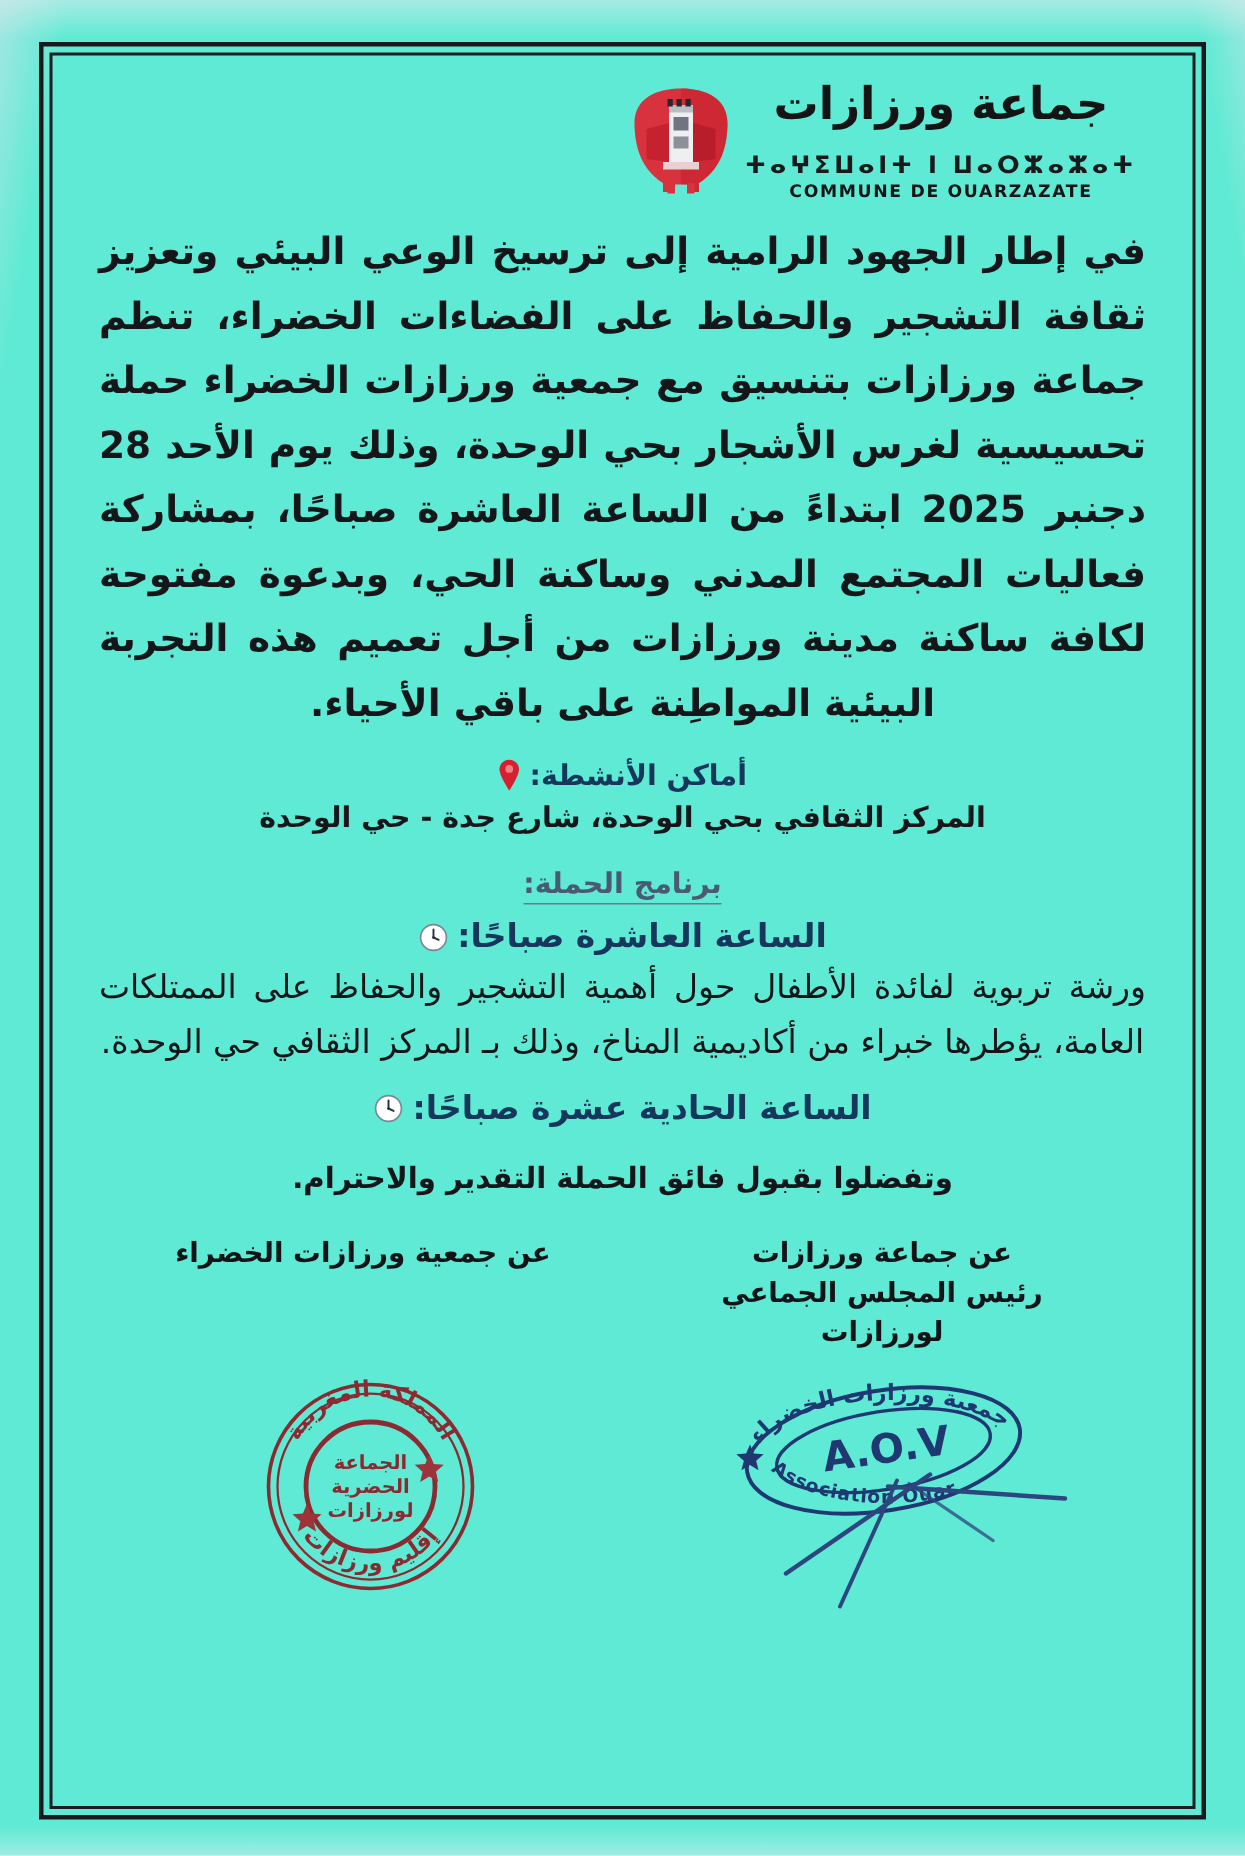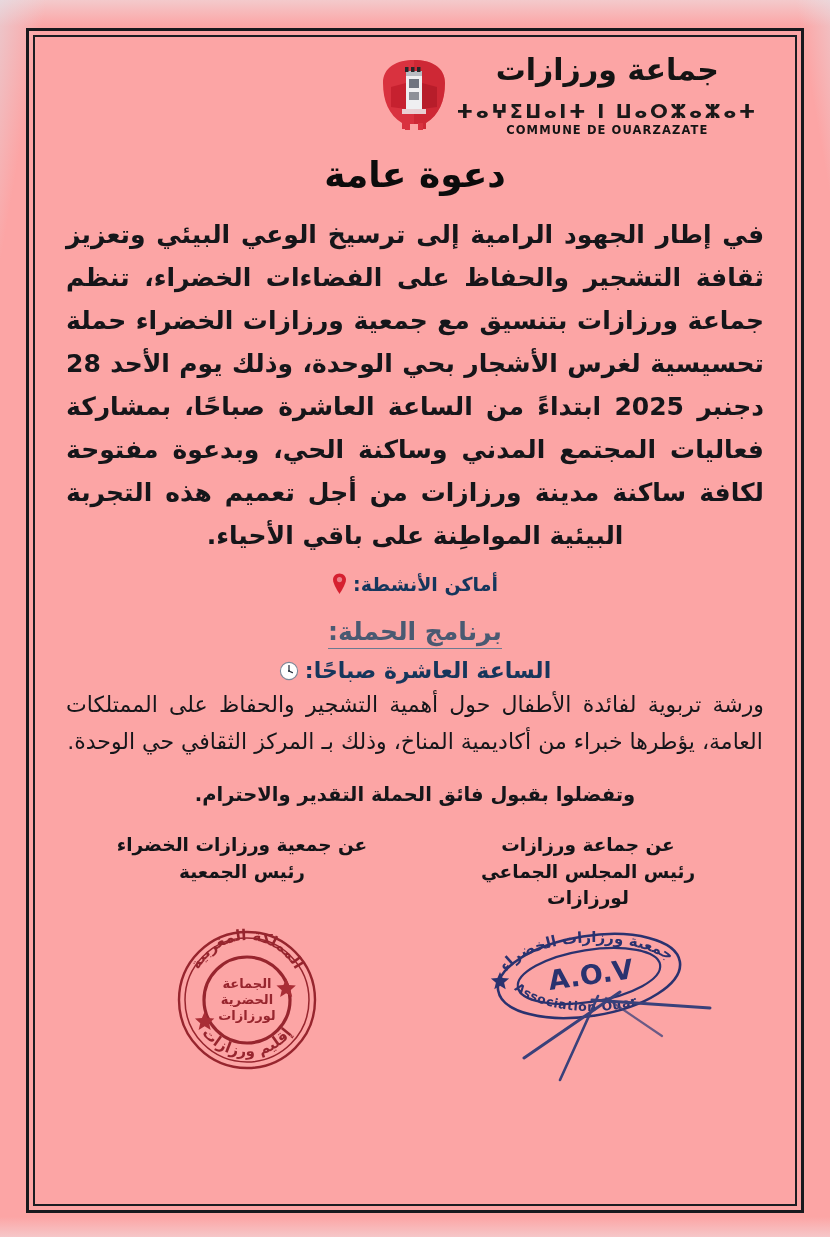--- a/index.html
+++ b/index.html
@@ -8,21 +8,21 @@
     width: 830px;
     height: 1237px;
     background: #ffffff;
     font-family: "DejaVu Sans", "Liberation Sans", sans-serif;
   }
 
   #page {
     position: relative;
     width: 830px;
     height: 1237px;
-    background: #fca5a5;
+    background: #5eead4;
     overflow: hidden;
   }
 
   
   #paper-tint {
     position: absolute;
     inset: 0;
     background:
       linear-gradient(100deg, rgba(222,228,236,0.55) 0px, rgba(255,255,255,0) 46px),
       linear-gradient(260deg, rgba(226,230,236,0.45) 0px, rgba(255,255,255,0) 34px),
@@ -79,21 +79,21 @@
     padding-bottom: 2px;
   }
   .logo-ar {
     font-size: 30px;
     font-weight: 700;
     color: #141414;
     letter-spacing: -0.5px;
     white-space: nowrap;
   }
   .logo-tif {
-    font-size: 19px;
+    font-size: 16px;
     font-weight: 700;
     color: #1a1a1a;
     letter-spacing: 2.5px;
     margin-top: 16px;
     white-space: nowrap;
     direction: ltr;
   }
   .logo-fr {
     font-size: 11.5px;
     font-weight: 700;
@@ -150,21 +150,21 @@
     margin-top: 6px;
   }
 
   
   .prog-head {
     text-align: center;
     margin-top: 22px;
     margin-bottom: 10px;
   }
   .prog-head span {
-    font-size: 25px;
+    font-size: 19px;
     font-weight: 600;
     color: #4a5a72;
     border-bottom: 1.5px solid #6b7a90;
     padding-bottom: 2px;
     text-align: right;
   }
 
   
   .sched {
     margin-top: 12px;
@@ -281,33 +281,33 @@
 
         <div class="logo-words">
           <div class="logo-ar">جماعة ورزازات</div>
           <div class="logo-tif">ⵜⴰⵖⵉⵡⴰⵏⵜ ⵏ ⵡⴰⵔⵣⴰⵣⴰⵜ</div>
           <div class="logo-fr">COMMUNE DE OUARZAZATE</div>
         </div>
 
       </div>
     </div>
 
-    <div class="doc-title">دعوة عامة</div>
 
     <div class="para">في إطار الجهود الرامية إلى ترسيخ الوعي البيئي وتعزيز ثقافة التشجير والحفاظ على الفضاءات الخضراء، تنظم جماعة ورزازات بتنسيق مع جمعية ورزازات الخضراء حملة تحسيسية لغرس الأشجار بحي الوحدة، وذلك يوم الأحد 28 دجنبر 2025 ابتداءً من الساعة العاشرة صباحًا، بمشاركة فعاليات المجتمع المدني وساكنة الحي، وبدعوة مفتوحة لكافة ساكنة مدينة ورزازات من أجل تعميم هذه التجربة البيئية المواطِنة على باقي الأحياء.</div>
 
     <div class="sec-head">
       <span class="label">أماكن الأنشطة:</span>
       <span class="pin-icon">
         <svg viewBox="0 0 15 22" width="15" height="22">
           <path d="M7.5 0.5 C3.9 0.5 1 3.3 1 6.8 C1 11.3 7.5 21 7.5 21 C7.5 21 14 11.3 14 6.8 C14 3.3 11.1 0.5 7.5 0.5 Z" fill="#d62030"></path>
           <circle cx="7.5" cy="6.6" r="2.6" fill="#f2a0a6" opacity="0.75"></circle>
         </svg>
       </span>
     </div>
+    <div class="sec-body">المركز الثقافي بحي الوحدة، شارع جدة - حي الوحدة</div>
 
     <div class="prog-head">
       <span>برنامج الحملة:</span>
     </div>
 
     <div class="sched">
       <div class="sched-head">
         <span class="label">الساعة العاشرة صباحًا:</span>
         <span class="clock-icon">
           <svg viewBox="0 0 20 20" width="20" height="20">
@@ -315,35 +315,45 @@
             <line x1="10" y1="10" x2="10" y2="4.6" stroke="#2b3340" stroke-width="1.3" stroke-linecap="round"></line>
             <line x1="10" y1="10" x2="13.4" y2="11.6" stroke="#2b3340" stroke-width="1.3" stroke-linecap="round"></line>
             <circle cx="10" cy="10" r="0.9" fill="#2b3340"></circle>
           </svg>
         </span>
       </div>
       <div class="sched-body">ورشة تربوية لفائدة الأطفال حول أهمية التشجير والحفاظ على الممتلكات العامة، يؤطرها خبراء من أكاديمية المناخ، وذلك بـ المركز الثقافي حي الوحدة.</div>
     </div>
 
     <div class="sched">
+      <div class="sched-head">
+        <span class="label">الساعة الحادية عشرة صباحًا:</span>
+        <span class="clock-icon">
+          <svg viewBox="0 0 20 20" width="20" height="20">
+            <circle cx="10" cy="10" r="8.6" fill="#ffffff" stroke="#7c8798" stroke-width="1.1"></circle>
+            <line x1="10" y1="10" x2="10" y2="4.6" stroke="#2b3340" stroke-width="1.3" stroke-linecap="round"></line>
+            <line x1="10" y1="10" x2="13.4" y2="11.6" stroke="#2b3340" stroke-width="1.3" stroke-linecap="round"></line>
+            <circle cx="10" cy="10" r="0.9" fill="#2b3340"></circle>
+          </svg>
+        </span>
+      </div>
     </div>
 
 
     <div class="regards">وتفضلوا بقبول فائق الحملة التقدير والاحترام.</div>
 
     <div class="sig-row">
 
       <div class="sig-col">
         <div class="sig-line">عن جماعة ورزازات</div>
         <div class="sig-line">رئيس المجلس الجماعي لورزازات</div>
       </div>
 
       <div class="sig-col">
         <div class="sig-line">عن جمعية ورزازات الخضراء</div>
-        <div class="sig-line">رئيس الجمعية</div>
       </div>
 
     </div>
 
     <div class="stamp-row">
 
       <div class="stamp-commune">
         <svg viewBox="0 0 178 158" width="178" height="158">
           <g opacity="0.92">
             <circle cx="89" cy="76" r="68" fill="none" stroke="#8f1b24" stroke-width="2.4"></circle>

